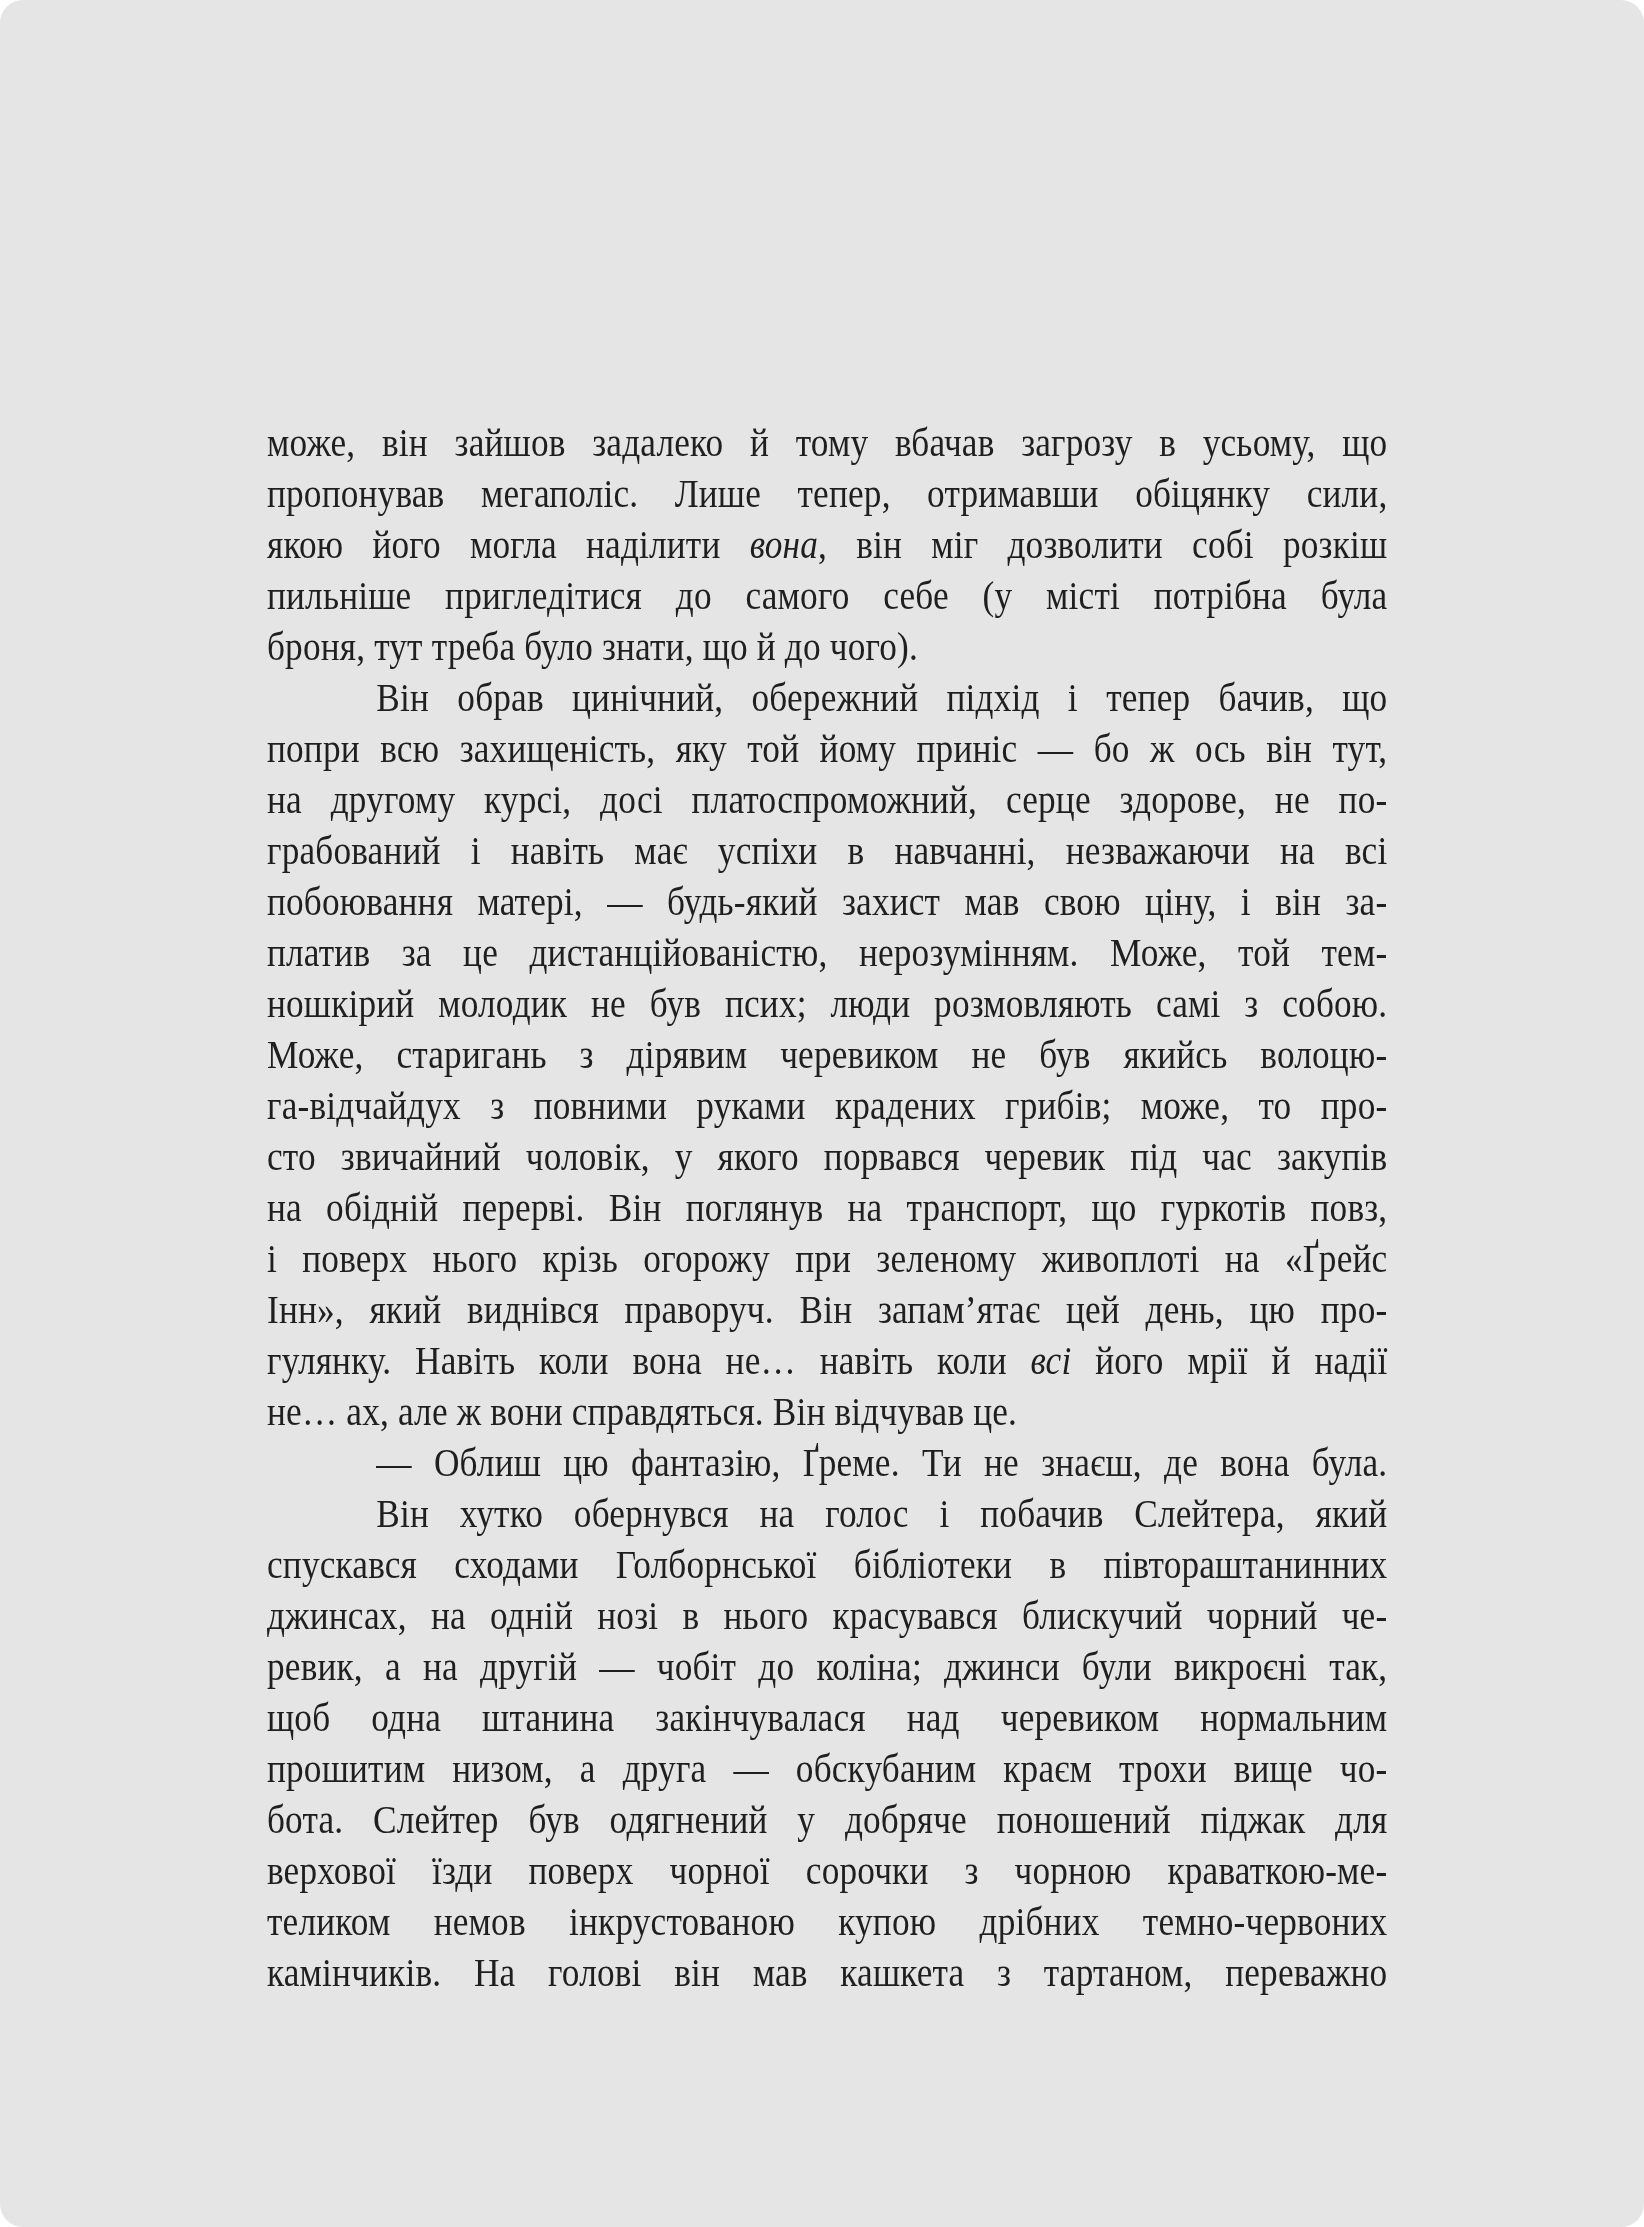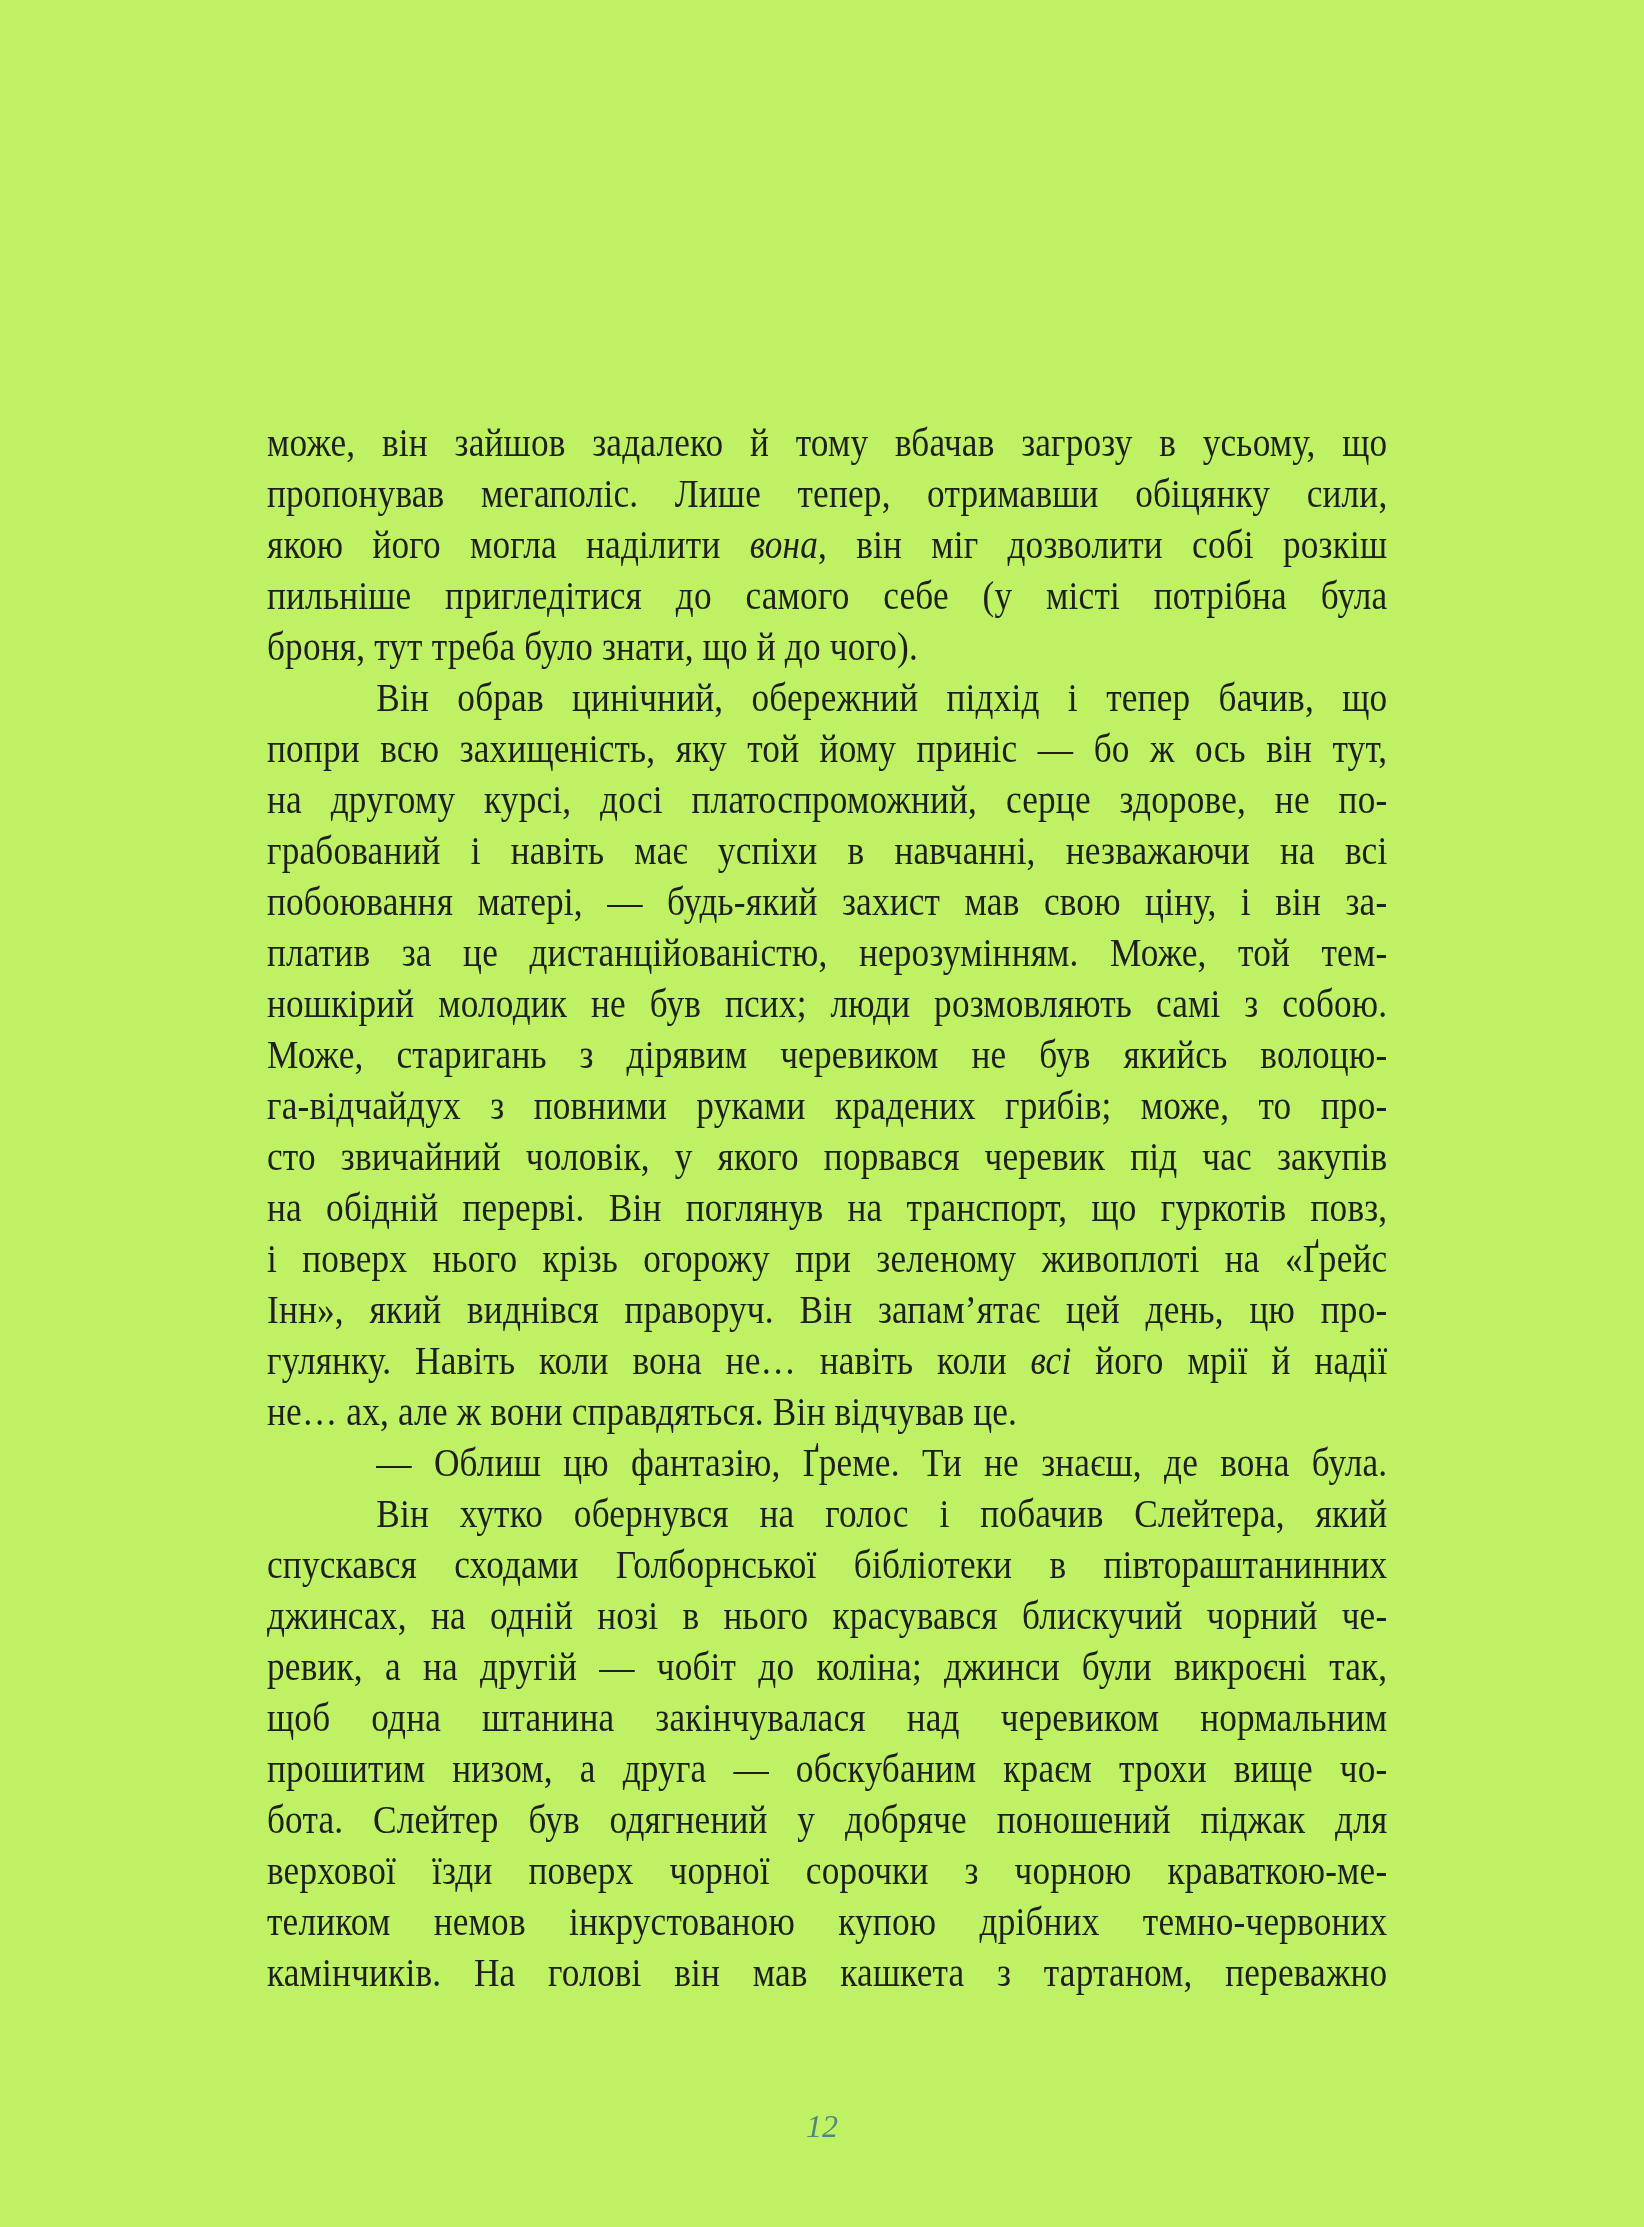--- a/index.html
+++ b/index.html
@@ -48,21 +48,21 @@
     text-align: center;
     font-size: 32px;
     line-height: 36px;
     font-style: italic;
     color: #50877d;
   }
 </style>
 </head>
 <body>
 
-<div class="page" style="background: #bef264;">
+<div class="page" style="background: #e5e5e5; border-radius: 23px;">
   <div class="text-block" id="text-block" style="color: rgb(31, 31, 31);">
       <div class="line j"><span>може, він зайшов задалеко й тому вбачав загрозу в усьому, що</span></div>
       <div class="line j"><span>пропонував мегаполіс. Лише тепер, отримавши обіцянку сили,</span></div>
       <div class="line j"><span>якою його могла наділити </span><span class="it">вона</span><span>, він міг дозволити собі розкіш</span></div>
       <div class="line j"><span>пильніше пригледітися до самого себе (у місті потрібна була</span></div>
       <div class="line"><span>броня, тут треба було знати, що й до чого).</span></div>
       <div class="line j ind"><span>Він обрав цинічний, обережний підхід і тепер бачив, що</span></div>
       <div class="line j"><span>попри всю захищеність, яку той йому приніс — бо ж ось він тут,</span></div>
       <div class="line j"><span>на другому курсі, досі платоспроможний, серце здорове, не по-</span></div>
       <div class="line j"><span>грабований і навіть має успіхи в навчанні, незважаючи на всі</span></div>
@@ -82,15 +82,14 @@
       <div class="line j"><span>спускався сходами Голборнської бібліотеки в півтораштанинних</span></div>
       <div class="line j"><span>джинсах, на одній нозі в нього красувався блискучий чорний че-</span></div>
       <div class="line j"><span>ревик, а на другій — чобіт до коліна; джинси були викроєні так,</span></div>
       <div class="line j"><span>щоб одна штанина закінчувалася над черевиком нормальним</span></div>
       <div class="line j"><span>прошитим низом, а друга — обскубаним краєм трохи вище чо-</span></div>
       <div class="line j"><span>бота. Слейтер був одягнений у добряче поношений піджак для</span></div>
       <div class="line j"><span>верхової їзди поверх чорної сорочки з чорною краваткою-ме-</span></div>
       <div class="line j"><span>теликом немов інкрустованою купою дрібних темно-червоних</span></div>
       <div class="line j"><span>камінчиків. На голові він мав кашкета з тартаном, переважно</span></div>
     </div>
-  <div class="page-number" style="color: rgb(80, 135, 125);">12</div>
 </div>
 
 
 </body></html>

